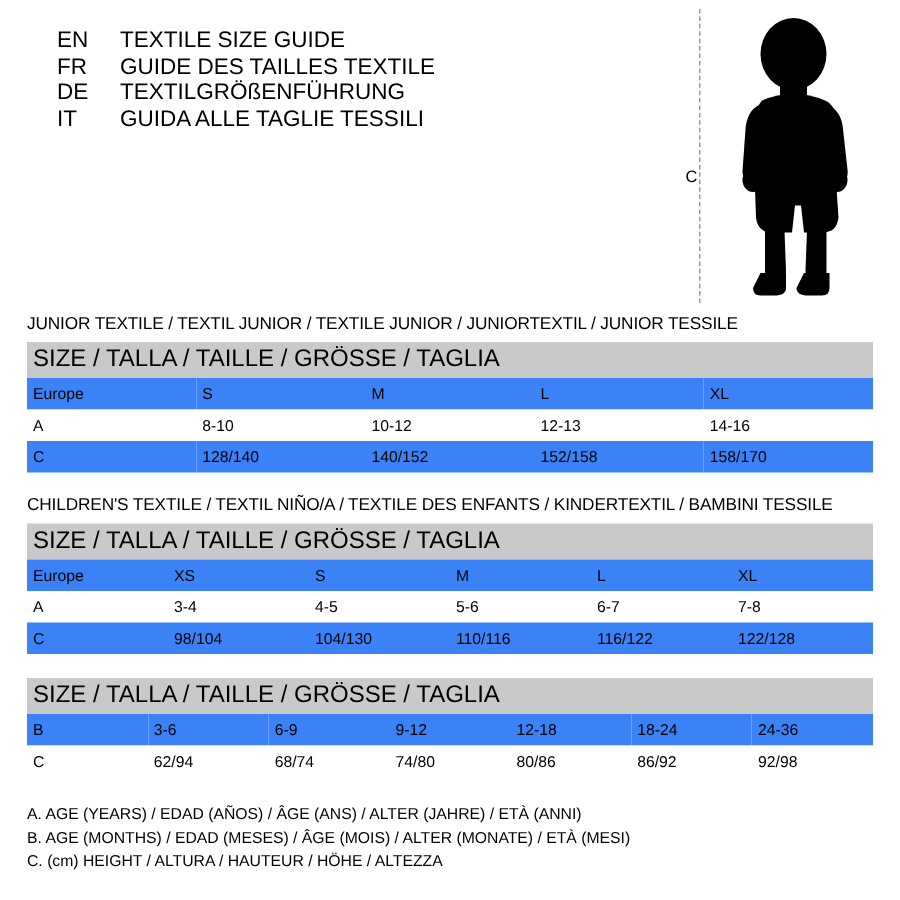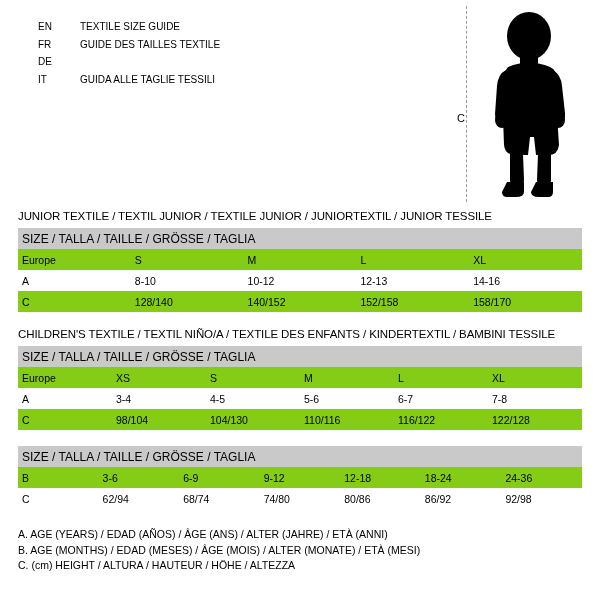--- a/index.html
+++ b/index.html
@@ -30,21 +30,21 @@
     align-items: flex-start;
     height: 196px;
   }
   .lang-list {
     flex: 0 0 auto;
     padding-top: 4px;
   }
   .lang-row {
     display: flex;
     flex-direction: row;
-    font-size: 10px;
+    font-size: 15px;
     line-height: 17.5px;
     white-space: nowrap;
     padding-left: 20px;
   }
   .lang-code {
     width: 42px;
     flex: 0 0 42px;
   }
   .lang-name {
     flex: 1 1 auto;
@@ -99,24 +99,24 @@
     table-layout: fixed;
     font-size: 10.5px;
   }
   table.size-table td {
     padding: 3px 0 3px 4px;
     vertical-align: middle;
     height: 15px;
   }
   tr.band td {
     background: #c9c9c9;
-    font-size: 12px;
+    font-size: 16px;
   }
   tr.row-alt td {
-    background: #84cc16;
+    background: #3b82f6;
     margin-left: 12px;
   }
   tr.row-plain td {
     background: #ffffff;
   }
   .col-label { width: 90px; }
 
   
   .footnotes {
     margin-top: 18px;
@@ -135,20 +135,21 @@
       <div class="lang-row">
         <span class="lang-code">EN</span>
         <span class="lang-name">TEXTILE SIZE GUIDE</span>
       </div>
       <div class="lang-row">
         <span class="lang-code">FR</span>
         <span class="lang-name">GUIDE DES TAILLES TEXTILE</span>
       </div>
       <div class="lang-row">
         <span class="lang-code">DE</span>
+        <span class="lang-name">TEXTILGRÖßENFÜHRUNG</span>
       </div>
       <div class="lang-row">
         <span class="lang-code">IT</span>
         <span class="lang-name">GUIDA ALLE TAGLIE TESSILI</span>
       </div>
 
     </div>
 
     <div class="figure-wrap">
       <div class="dashed-line"></div>

